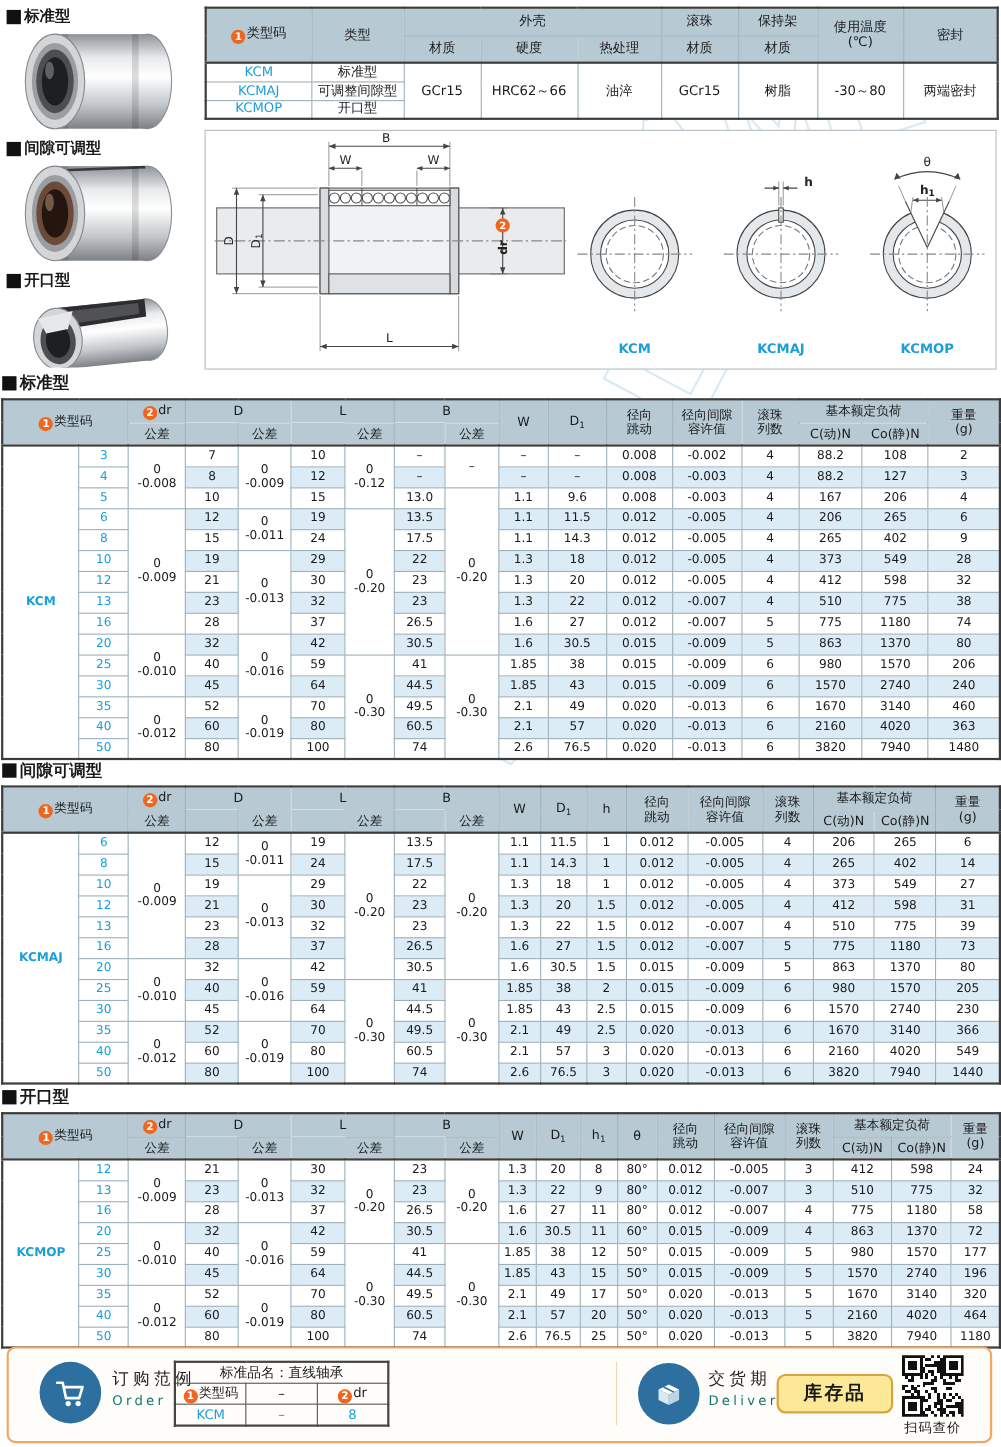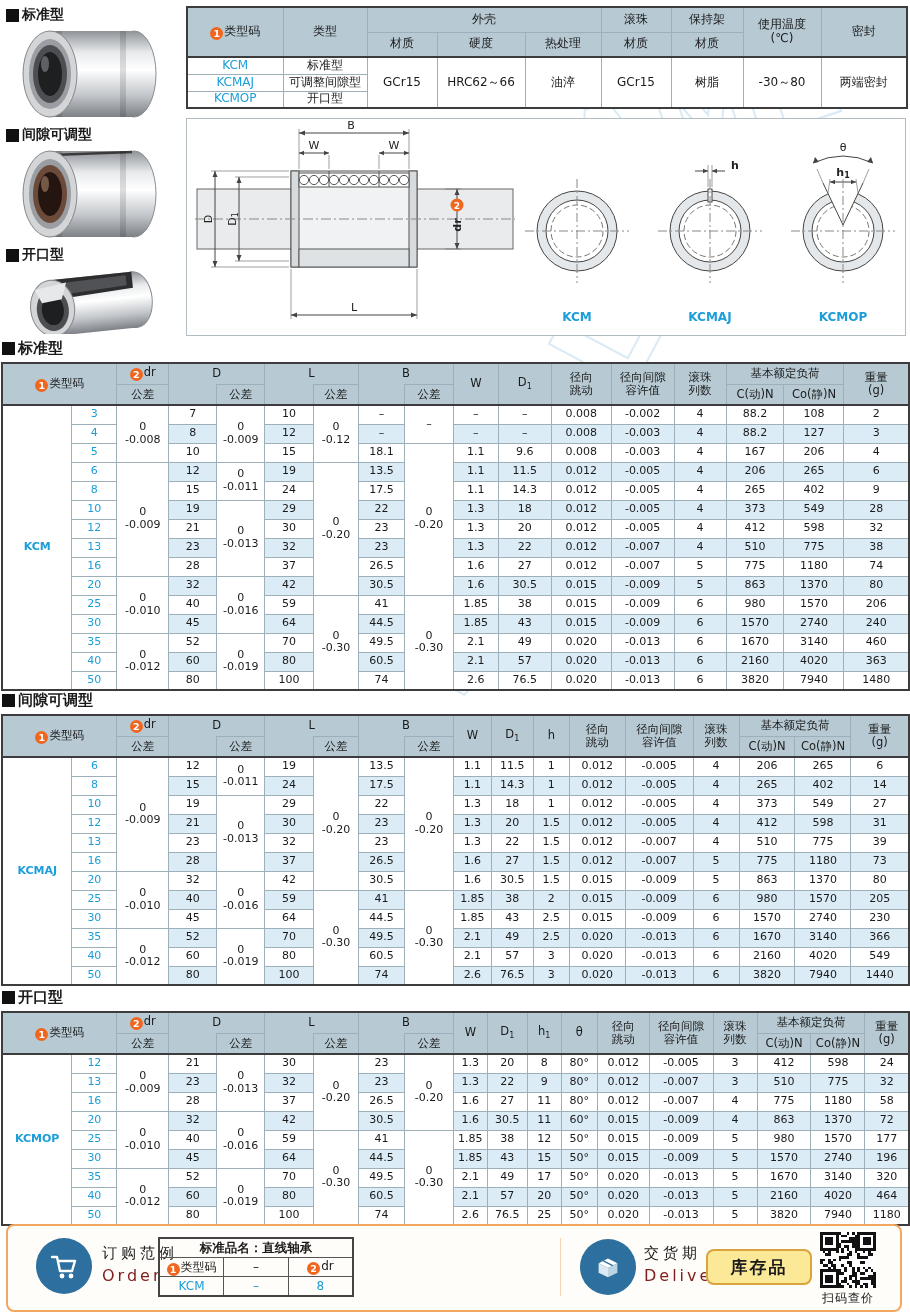--- a/index.html
+++ b/index.html
@@ -42,24 +42,24 @@
   .st tbody tr{height:17px}
   
   .diag-box{border:1px solid #b3bcc1}
   .dim{font-size:11px;fill:#222}
   .lbl-blue{fill:var(--blue);font-weight:bold;font-size:12px}
   
   .panel{border:2px solid var(--panel);border-radius:8px;background:#fffdf9}
   .icon-circle{width:56px;height:56px;border-radius:50%;background:var(--iconblue);
       display:flex;align-items:center;justify-content:center}
   .cn-lab{font-size:15px;font-weight:normal;letter-spacing:4px;color:#222}
-  .en-lab{font-size:16px;letter-spacing:3px;color:#7f1d1d;margin-top:3px}
+  .en-lab{font-size:12px;letter-spacing:3px;color:#0f766e;margin-top:3px}
   .ot{border:2px solid #444}
   .ot td{border:1px solid #555;text-align:center;font-size:12px;height:18px;padding:0 3px;white-space:nowrap}
-  .ot .ttl{font-weight:bold;font-size:12.5px}
+  .ot .ttl{font-weight:normal;font-size:12.5px}
   .badge{background:var(--badgebg);border:2px solid var(--badgebd);border-radius:8px;
       font-size:17px;font-weight:bold;text-align:center;line-height:32px;letter-spacing:2px}
   .qr-cap{font-size:12px;text-align:center;letter-spacing:1px}
   .photo-lab{display:flex;align-items:center;font-size:14px;font-weight:bold;gap:3px}
   .wm{pointer-events:none;opacity:.55}
 </style>
 </head>
 <body>
 
 <svg class="abs wm" style="left:480px;top:10px" width="420" height="300">
@@ -389,21 +389,21 @@
           <td class="alt">-0.003</td>
           <td class="alt">4</td>
           <td class="alt">88.2</td>
           <td class="alt">127</td>
           <td class="alt">3</td>
         </tr>
         <tr>
           <td class="blue">5</td>
           <td>10</td>
           <td>15</td>
-          <td>18.1</td>
+          <td>13.0</td>
           <td rowspan="8" class="tol">0<br>-0.20</td>
           <td>1.1</td>
           <td>9.6</td>
           <td>0.008</td>
           <td>-0.003</td>
           <td>4</td>
           <td>167</td>
           <td>206</td>
           <td>4</td>
         </tr>

